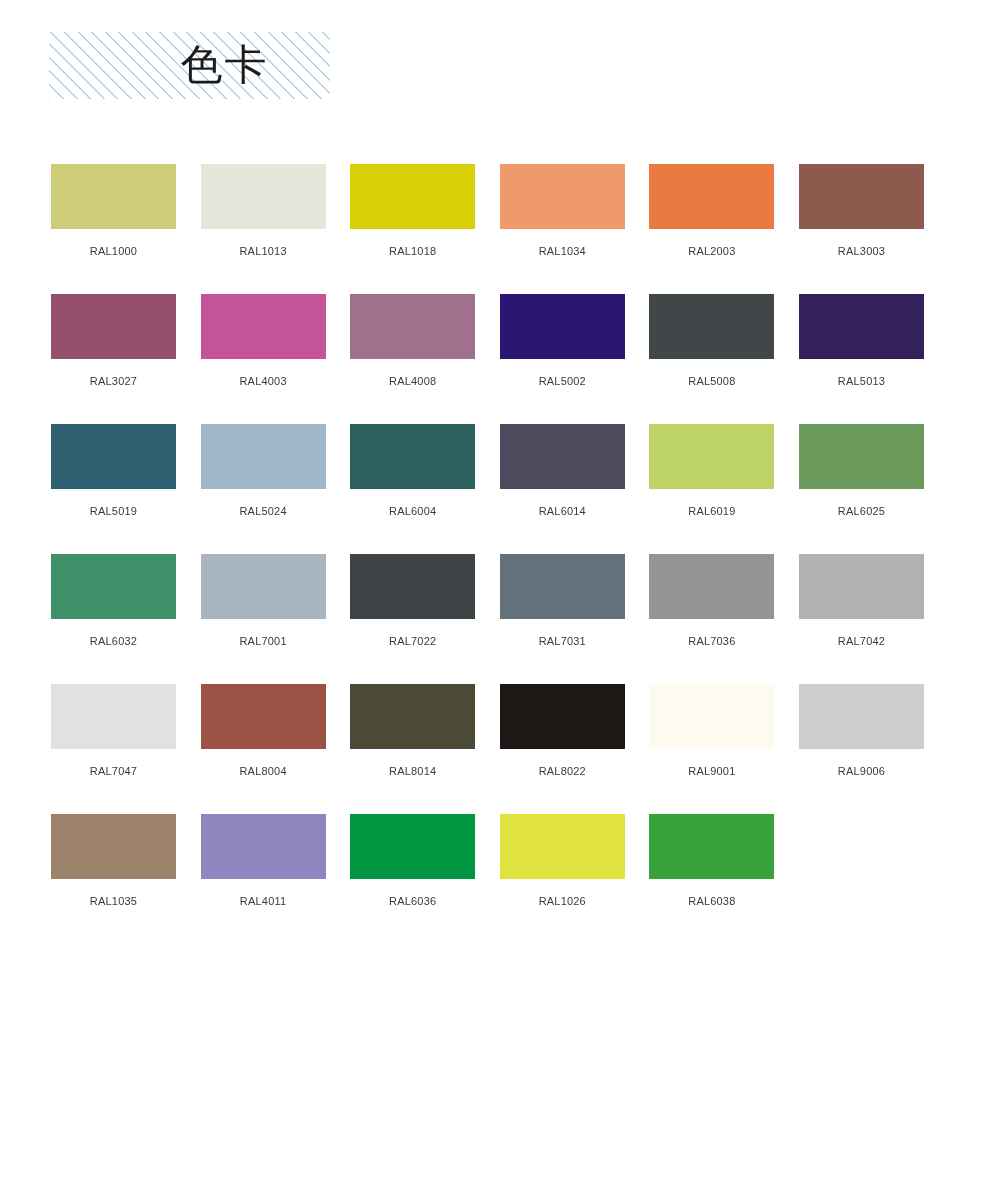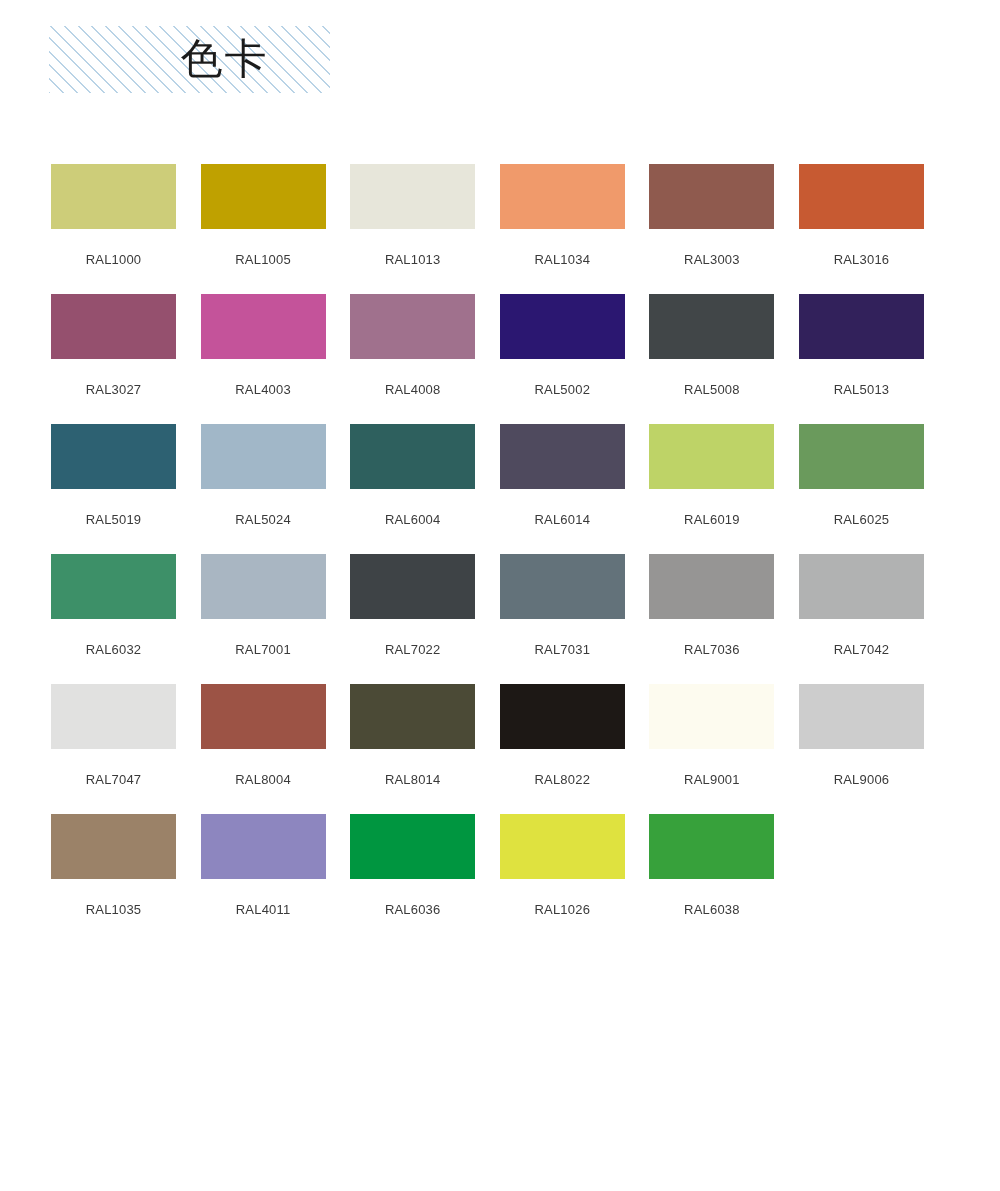--- a/index.html
+++ b/index.html
@@ -21,21 +21,21 @@
     position: relative;
     width: 1000px;
     height: 1191px;
     box-sizing: border-box;
   }
 
   
   .header-banner {
     position: absolute;
     left: 49px;
-    top: 26px;
+    top: 32px;
     width: 281px;
     height: 67px;
     background-color: #ffffff;
     background-image: repeating-linear-gradient(
         45deg,
         #b9d3e6 0px,
         #b9d3e6 1.4px,
         rgba(255,255,255,0) 1.4px,
         rgba(255,255,255,0) 9.6px
     );
@@ -72,23 +72,23 @@
     box-sizing: border-box;
   }
   .swatch-chip {
     width: 125px;
     height: 65px;
     display: block;
   }
   .swatch-label {
     display: block;
     width: 125px;
-    margin-top: 21px;
+    margin-top: 12px;
     text-align: center;
-    font-size: 13px;
+    font-size: 11px;
     line-height: 20px;
     color: #3a3a3a;
     font-family: "Liberation Sans", "DejaVu Sans", sans-serif;
     letter-spacing: 0.2px;
     white-space: nowrap;
   }
 </style>
 </head>
 <body>
 
@@ -97,40 +97,40 @@
   <div class="header-banner">
     <span class="header-title">色卡</span>
   </div>
 
   <div class="swatch-grid">
       <div class="swatch-cell">
         <span class="swatch-chip" style="background-color: rgb(205, 205, 121);"></span>
         <span class="swatch-label">RAL1000</span>
       </div>
       <div class="swatch-cell">
-        <span class="swatch-chip" style="background-color: rgb(191, 161, 0);"></span>
-        <span class="swatch-label">RAL1005</span>
-      </div>
-      <div class="swatch-cell">
         <span class="swatch-chip" style="background-color: rgb(231, 230, 218);"></span>
         <span class="swatch-label">RAL1013</span>
       </div>
       <div class="swatch-cell">
+        <span class="swatch-chip" style="background-color: rgb(215, 208, 5);"></span>
+        <span class="swatch-label">RAL1018</span>
+      </div>
+      <div class="swatch-cell">
         <span class="swatch-chip" style="background-color: rgb(240, 154, 107);"></span>
         <span class="swatch-label">RAL1034</span>
       </div>
       <div class="swatch-cell">
+        <span class="swatch-chip" style="background-color: rgb(235, 122, 65);"></span>
+        <span class="swatch-label">RAL2003</span>
+      </div>
+      <div class="swatch-cell">
         <span class="swatch-chip" style="background-color: rgb(143, 90, 78);"></span>
         <span class="swatch-label">RAL3003</span>
       </div>
       <div class="swatch-cell">
-        <span class="swatch-chip" style="background-color: rgb(199, 90, 50);"></span>
-        <span class="swatch-label">RAL3016</span>
-      </div>
-      <div class="swatch-cell">
         <span class="swatch-chip" style="background-color: rgb(149, 80, 110);"></span>
         <span class="swatch-label">RAL3027</span>
       </div>
       <div class="swatch-cell">
         <span class="swatch-chip" style="background-color: rgb(196, 83, 154);"></span>
         <span class="swatch-label">RAL4003</span>
       </div>
       <div class="swatch-cell">
         <span class="swatch-chip" style="background-color: rgb(160, 113, 141);"></span>
         <span class="swatch-label">RAL4008</span>

